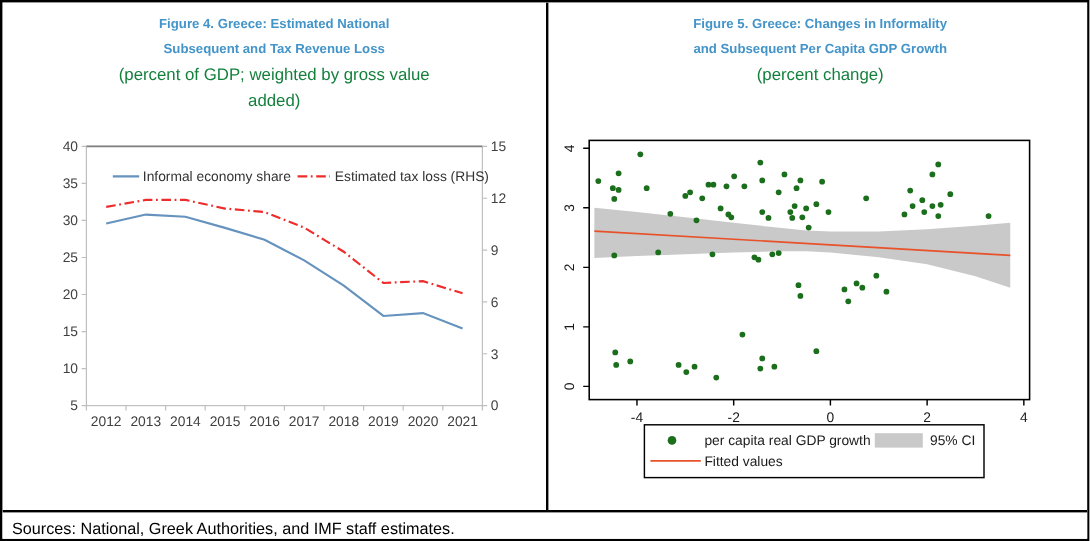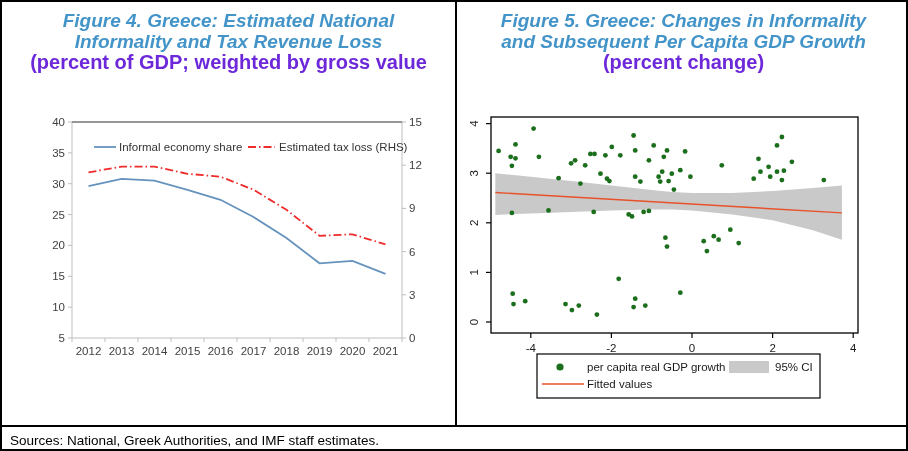--- a/index.html
+++ b/index.html
@@ -6,39 +6,40 @@
   .canvas{
     position:relative;width:908px;height:451px;box-sizing:border-box;
     border:2px solid #000;background:#fff;overflow:hidden;
     font-family:"Liberation Sans","DejaVu Sans",sans-serif;
   }
   .divider-v{position:absolute;left:453px;top:0;width:2px;height:423px;background:#000;}
   .panel{position:absolute;top:0;width:453px;height:423px;}
   .panel-left{left:0;}
   .panel-right{left:455px;}
   .title-block{padding-top:8px;text-align:center;}
-  .title-line{font-size:19px;font-weight:bold;color:#4394c8;line-height:21px;font-style:italic;}
-  .subtitle-line{font-size:20px;font-weight:bold;color:#6d28d9;line-height:21px;}
+  .title-line{font-size:11px;font-weight:bold;color:#4394c8;line-height:21px;}
+  .subtitle-line{font-size:14px;font-weight:normal;color:#15803d;line-height:21px;}
   .chart-svg{position:absolute;}
   .footer{
     position:absolute;left:0;top:423px;width:908px;height:28px;box-sizing:border-box;
     border-top:2px solid #000;display:flex;align-items:center;
     padding-left:8px;font-size:13.5px;color:#000;background:#fff;
   }
 </style>
 </head>
 <body>
 
 <div class="canvas">
 
   <div class="panel panel-left">
     <div class="title-block">
       <div class="title-line">Figure 4. Greece: Estimated National</div>
-      <div class="title-line">Informality and Tax Revenue Loss</div>
+      <div class="title-line">Subsequent and Tax Revenue Loss</div>
       <div class="subtitle-line">(percent of GDP; weighted by gross value</div>
+      <div class="subtitle-line">added)</div>
     </div>
     <svg id="fig4-svg" class="chart-svg" style="left:30px;top:105px" width="400" height="262">
         <rect x="40" y="15" width="330" height="216" fill="none" stroke="#bfbfbf" stroke-width="1"></rect>
         <line x1="40" y1="15" x2="370" y2="15" stroke="#7f7f7f" stroke-width="1.4"></line>
         <line x1="36" y1="15" x2="40" y2="15" stroke="#bfbfbf" stroke-width="1"></line>
         <text x="33" y="19" text-anchor="end" font-size="11.5" fill="#3f3f3f">40</text>
         <line x1="36" y1="45.85714285714286" x2="40" y2="45.85714285714286" stroke="#bfbfbf" stroke-width="1"></line>
         <text x="33" y="49.85714285714286" text-anchor="end" font-size="11.5" fill="#3f3f3f">35</text>
         <line x1="36" y1="76.71428571428572" x2="40" y2="76.71428571428572" stroke="#bfbfbf" stroke-width="1"></line>
         <text x="33" y="80.71428571428572" text-anchor="end" font-size="11.5" fill="#3f3f3f">30</text>

